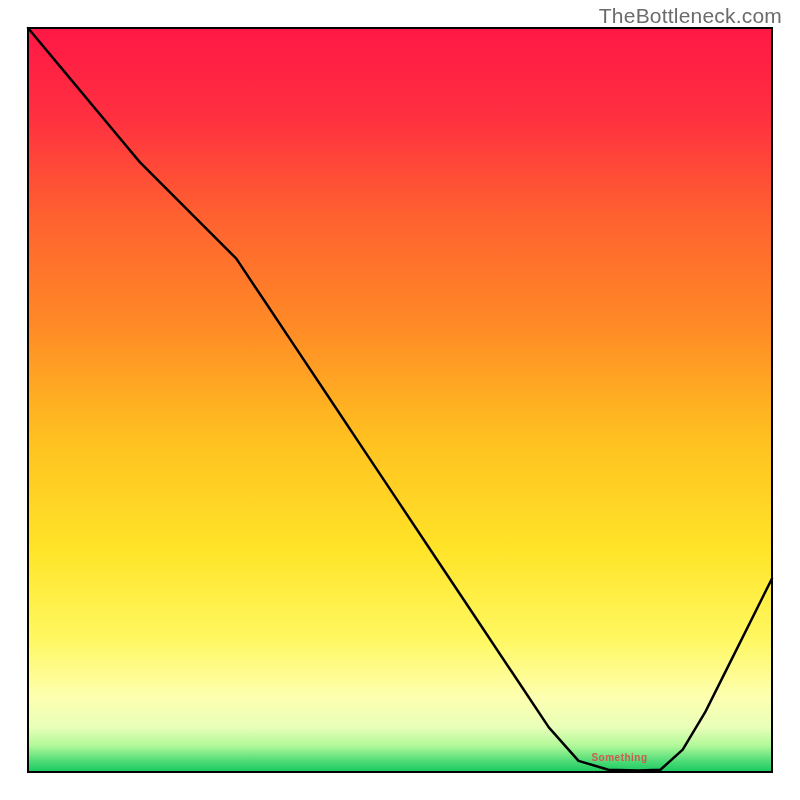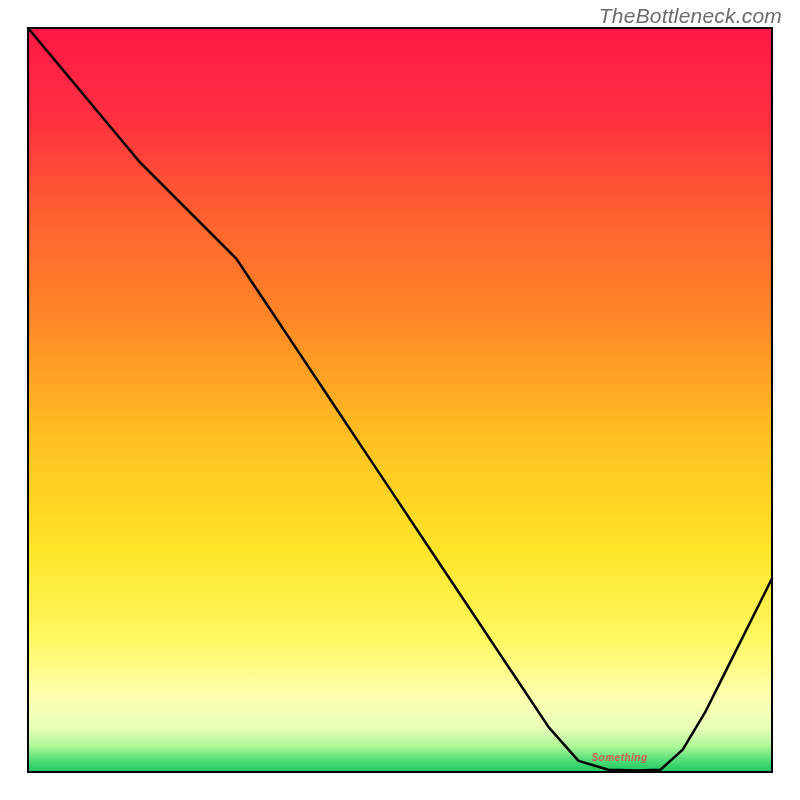--- a/index.html
+++ b/index.html
@@ -8,21 +8,20 @@
     width: 800px;
     height: 800px;
     overflow: hidden;
     font-family: Arial, Helvetica, sans-serif;
     background: #ffffff;
   }
   .stage {
     position: relative;
     width: 794px;
     height: 800px;
-    font-style: italic;
   }
   .watermark {
     position: absolute;
     top: 4px;
     right: 12px;
     color: #6b6b6b;
     font-size: 21px;
     font-weight: 500;
     letter-spacing: 0.2px;
     white-space: nowrap;

